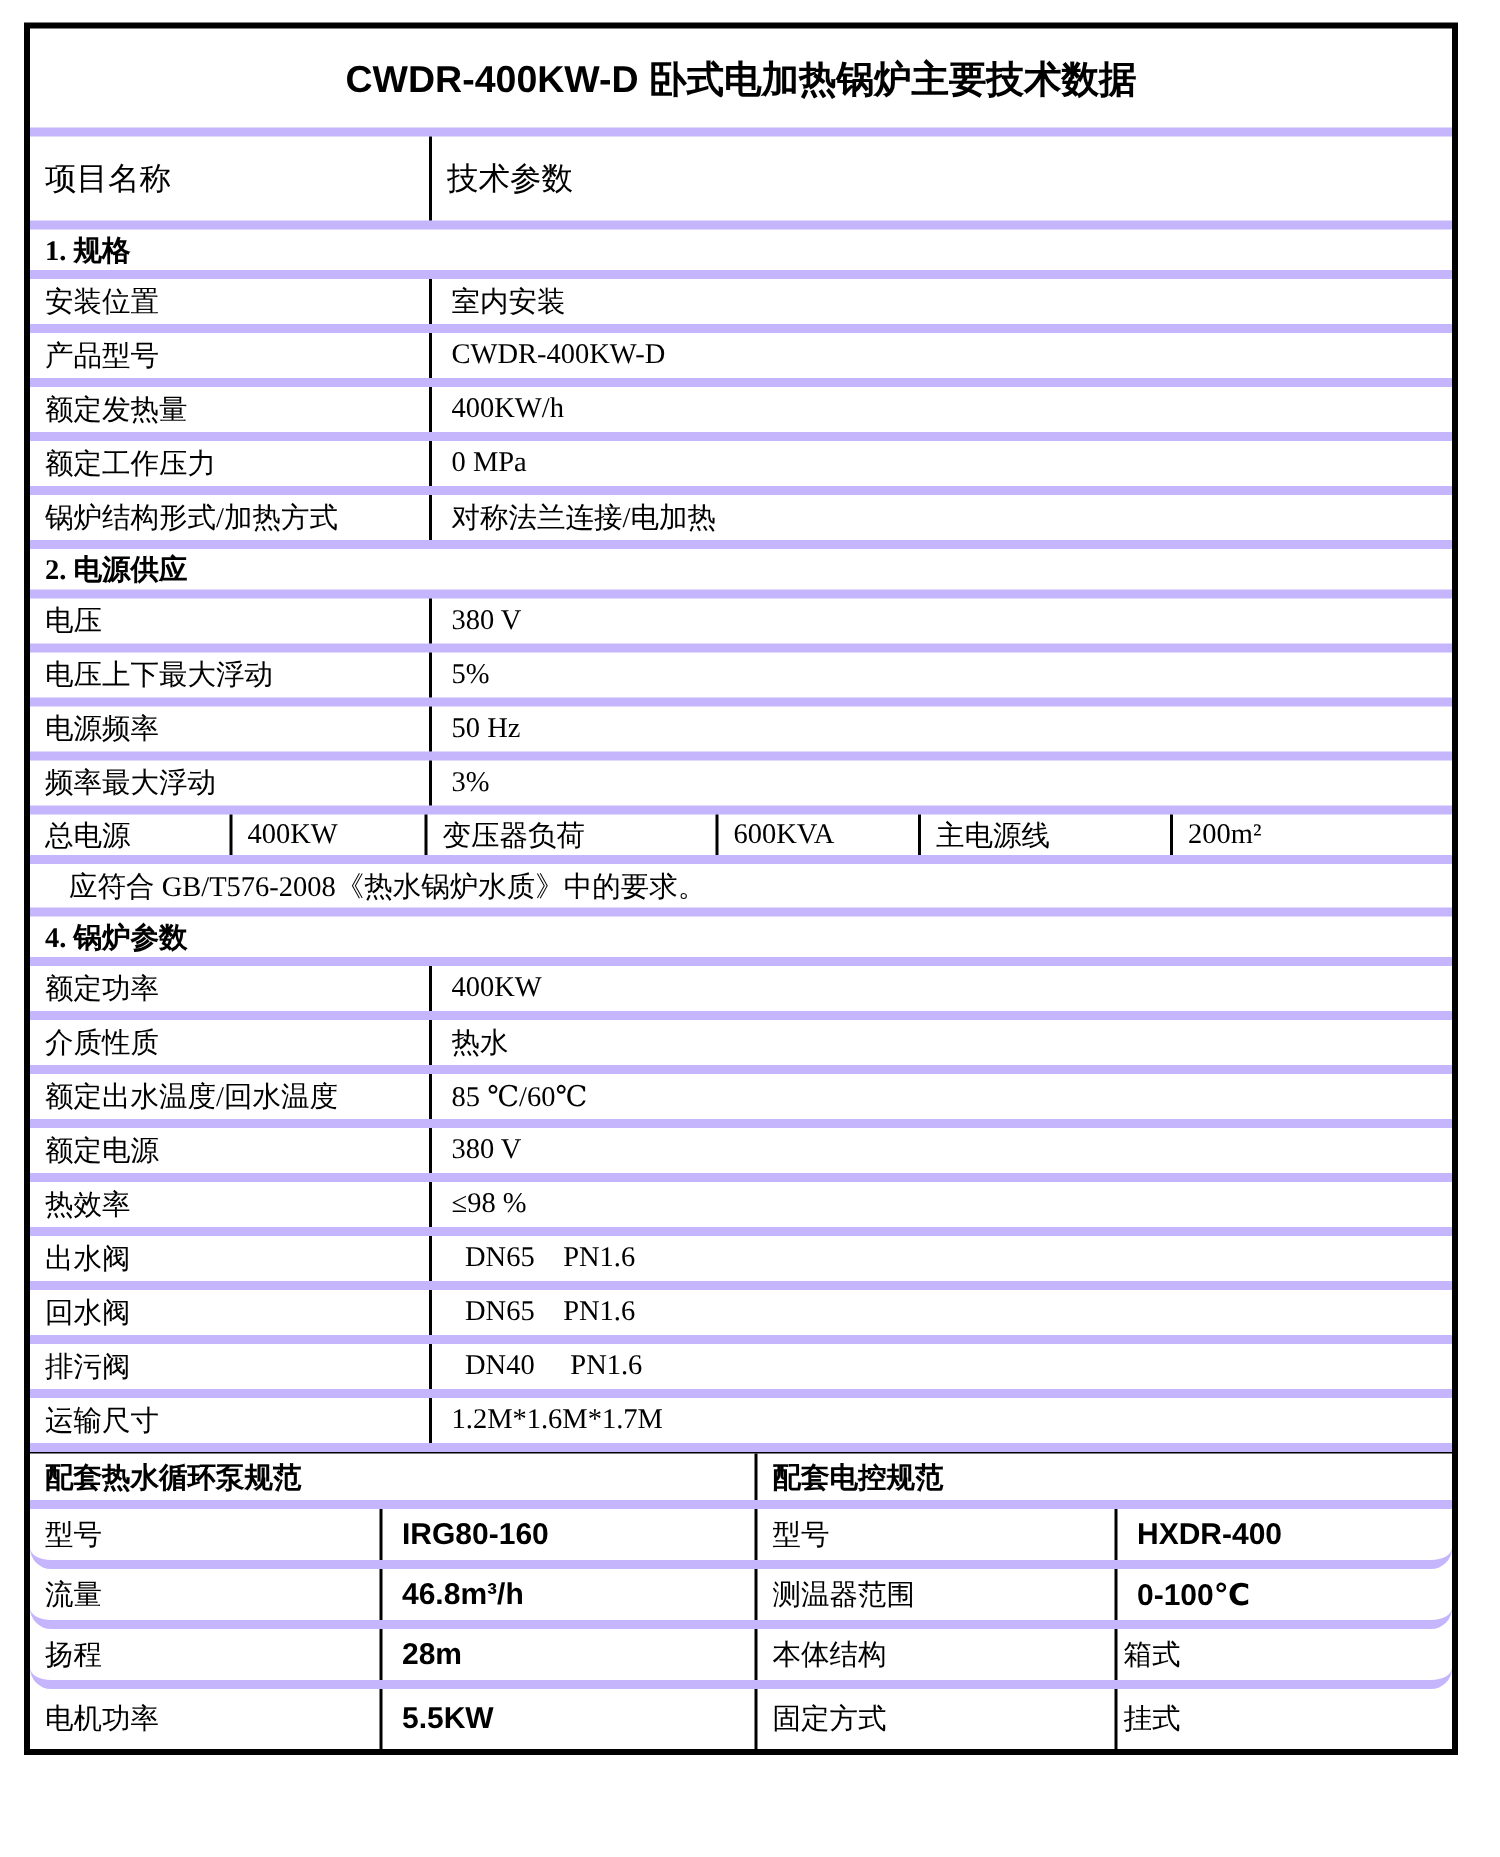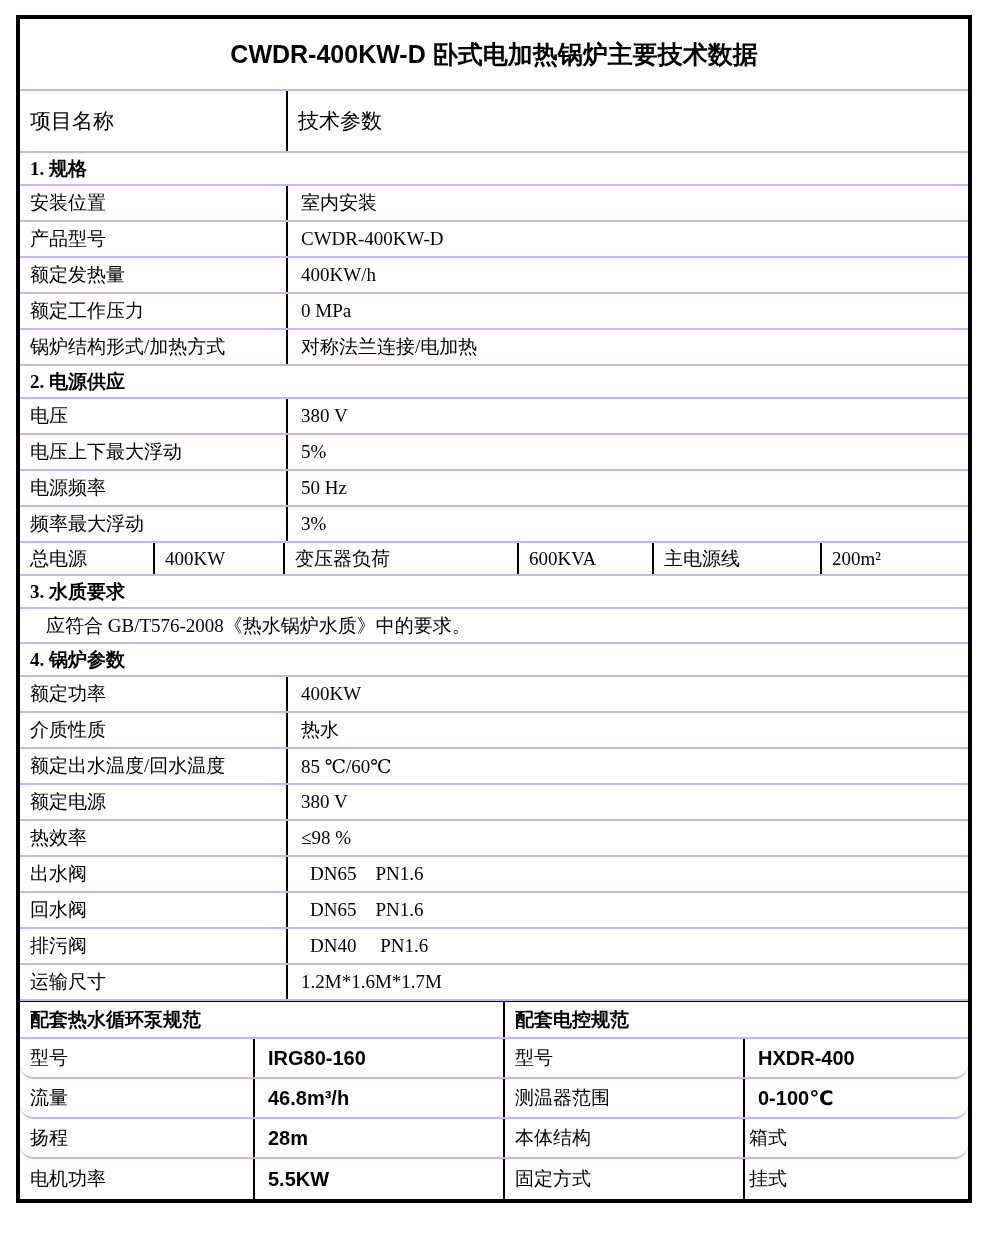--- a/index.html
+++ b/index.html
@@ -15,21 +15,21 @@
     position: absolute;
     left: 16px;
     top: 15px;
     width: 956px;
     border: 4px solid #000000;
     background: #ffffff;
     box-sizing: border-box;
   }
   .row {
     display: flex;
-    border-bottom: 2px solid #c4b5fd;
+    border-bottom: 6px solid #c4b5fd;
     box-sizing: border-box;
   }
   .row:last-child { border-bottom: none; }
   .cell {
     display: flex;
     align-items: center;
     box-sizing: border-box;
     border-right: 2px solid #000000;
     padding-left: 10px;
     font-size: 19px;
@@ -59,21 +59,21 @@
   
   .data { height: 36px; }
   .lc { width: 268px; }
   .v { padding-left: 13px; }
   .v-indent { padding-left: 22px; }
 
   
   .tr { height: 33px; }
   .tc1 { width: 135px; }
   .tc2 { width: 130px; }
-  .tc3 { width: 234px; }
+  .tc3 { width: 194px; }
   .tc4 { width: 135px; }
   .tc5 { width: 168px; }
 
   
   .note { height: 35px; }
   .note .cell { padding-left: 26px; }
 
   
   .acc-head { height: 38px; border-top: 1px solid #000000; }
   .acc-head .cell { font-weight: 700; }
@@ -149,23 +149,20 @@
   </div>
   <div class="row tr">
     <div class="cell tc1">总电源</div>
     <div class="cell tc2">400KW</div>
     <div class="cell tc3">变压器负荷</div>
     <div class="cell tc4">600KVA</div>
     <div class="cell tc5">主电源线</div>
     <div class="cell grow">200m²</div>
   </div>
 
-  <div class="row sec">
-    <div class="cell grow">3. 水质要求</div>
-  </div>
   <div class="row note">
     <div class="cell grow">应符合 GB/T576-2008《热水锅炉水质》中的要求。</div>
   </div>
 
   <div class="row sec">
     <div class="cell grow">4. 锅炉参数</div>
   </div>
   <div class="row data">
     <div class="cell lc">额定功率</div>
     <div class="cell grow v">400KW</div>

